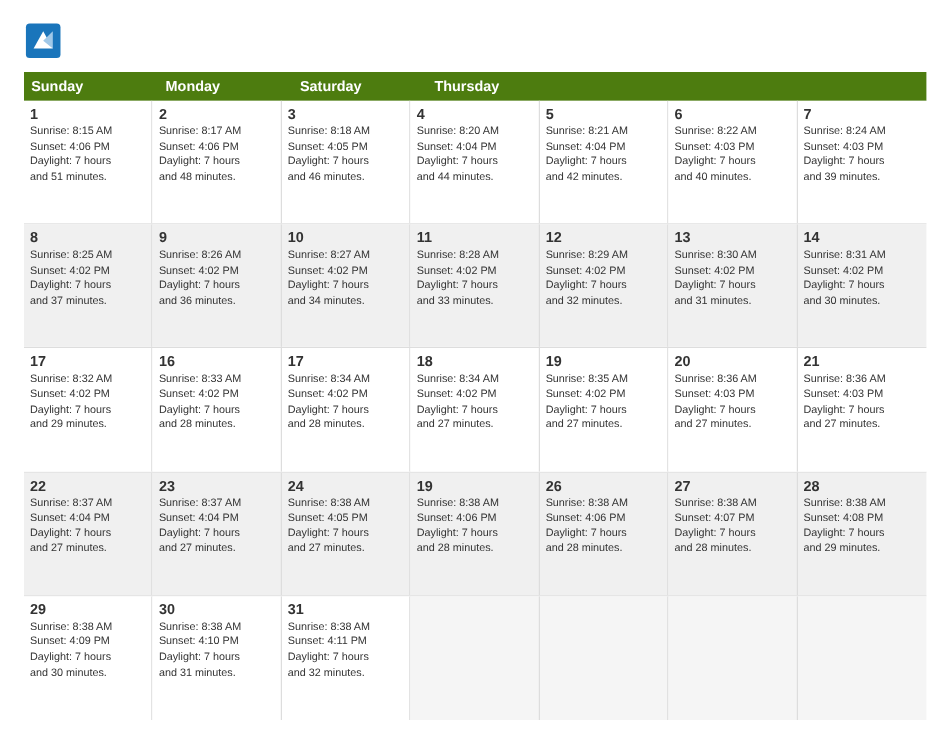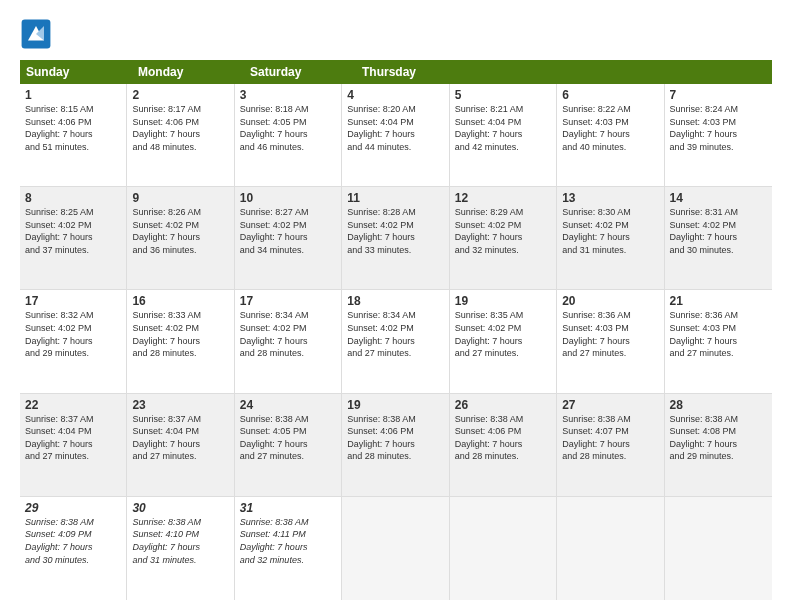--- a/index.html
+++ b/index.html
@@ -71,21 +71,21 @@
     .cal-body {
       flex: 1;
       display: grid;
       grid-template-rows: repeat(5, 1fr);
     }
     .cal-row {
       display: grid;
       grid-template-columns: repeat(7, 1fr);
       border-bottom: 1px solid #ddd;
     }
-    .cal-row:last-child { border-bottom: none; font-style: italic; }
+    .cal-row:last-child { border-bottom: none; }
     .cal-cell {
       padding: 4px 5px;
       border-right: 1px solid #ddd;
       font-size: 9.5px;
       color: #333;
       vertical-align: top;
       background: #fff;
       min-height: 0;
     }
     .cal-cell:last-child { border-right: none; }

